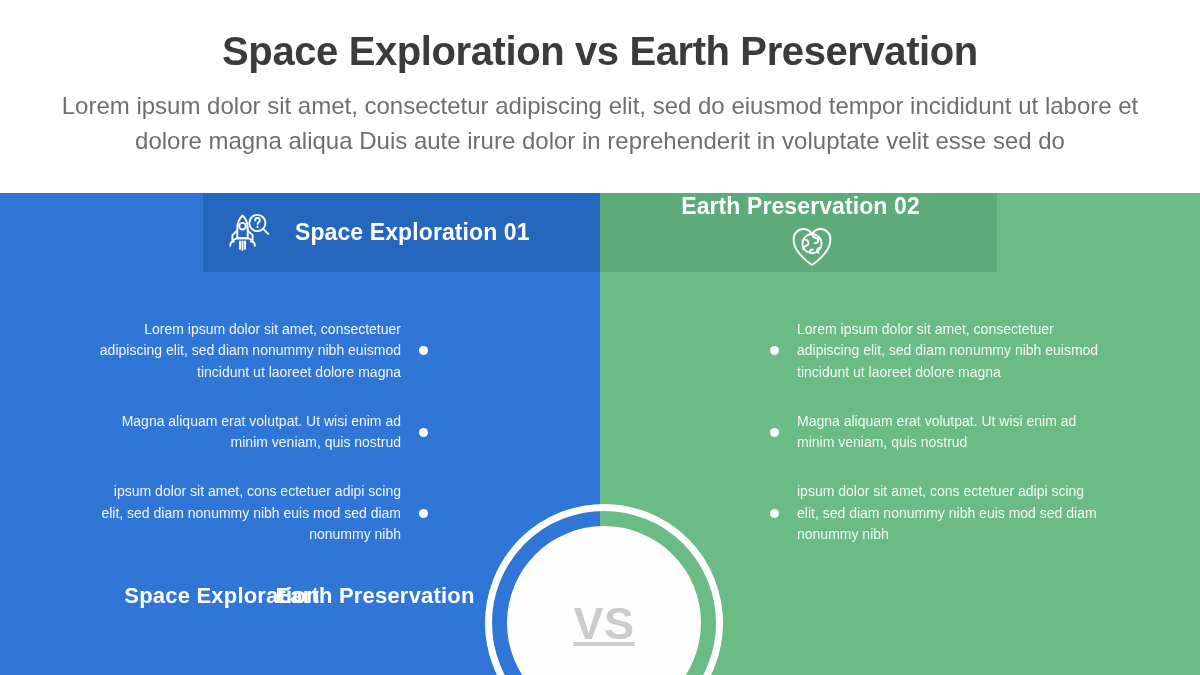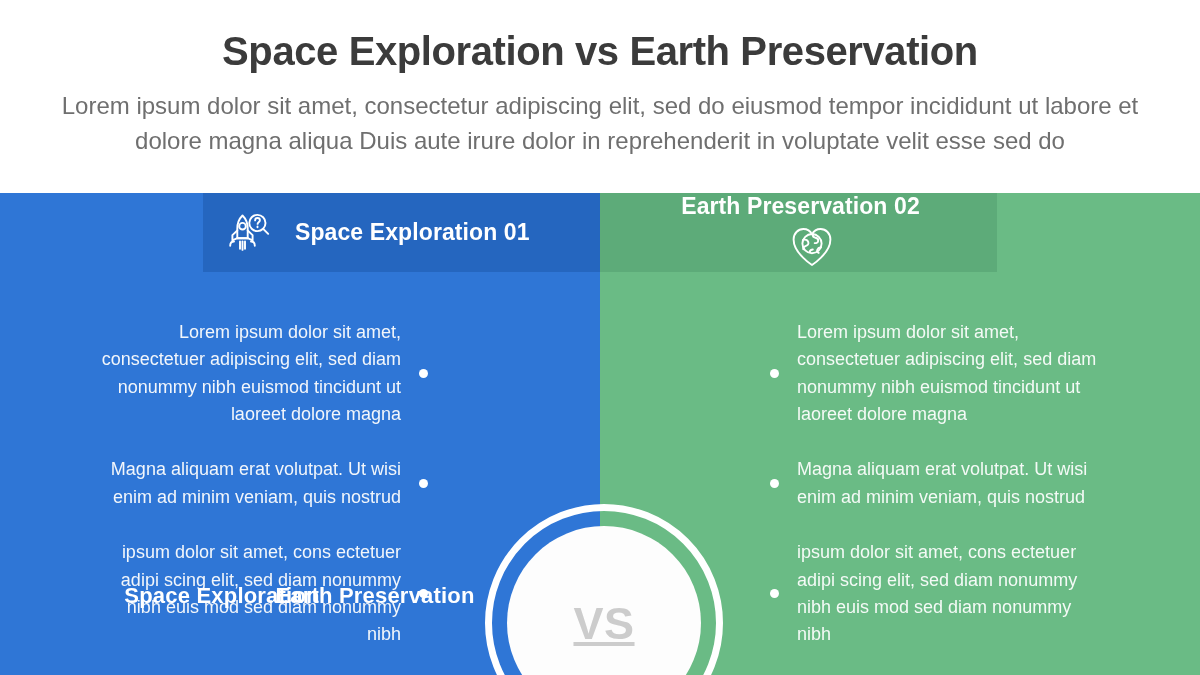--- a/index.html
+++ b/index.html
@@ -130,21 +130,21 @@
     width: 9px;
     height: 9px;
     border-radius: 50%;
     background: #ffffff;
   }
   .bullets.left .dot  { margin-left: 18px;  order: 2; }
   .bullets.right .dot { margin-right: 18px; order: 0; }
 
   .bullet-text {
     flex: 1 1 auto;
-    font-size: 18px;
+    font-size: 14px;
     line-height: 1.52;
     color: #f2f6fb;
   }
   .bullets.left .bullet-text  { text-align: right; order: 1; }
   .bullets.right .bullet-text { text-align: left;  order: 1; }
   .bullets.right .bullet-text { color: #f4faf6; }
 
   
   #vs-circle {
     position: absolute;

